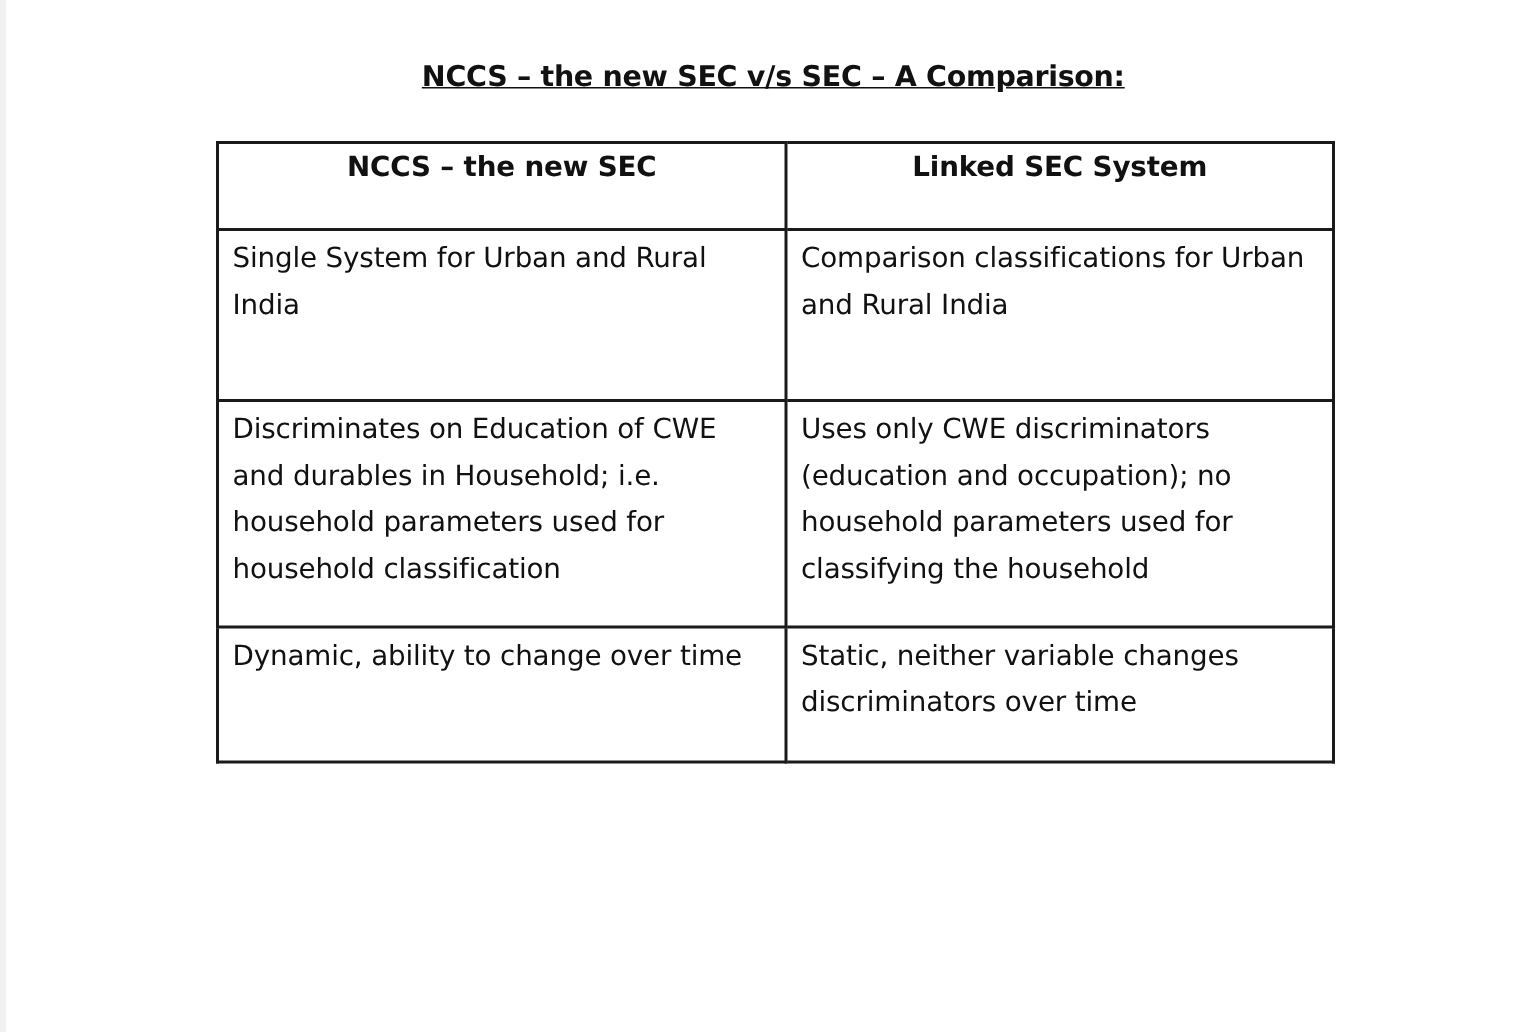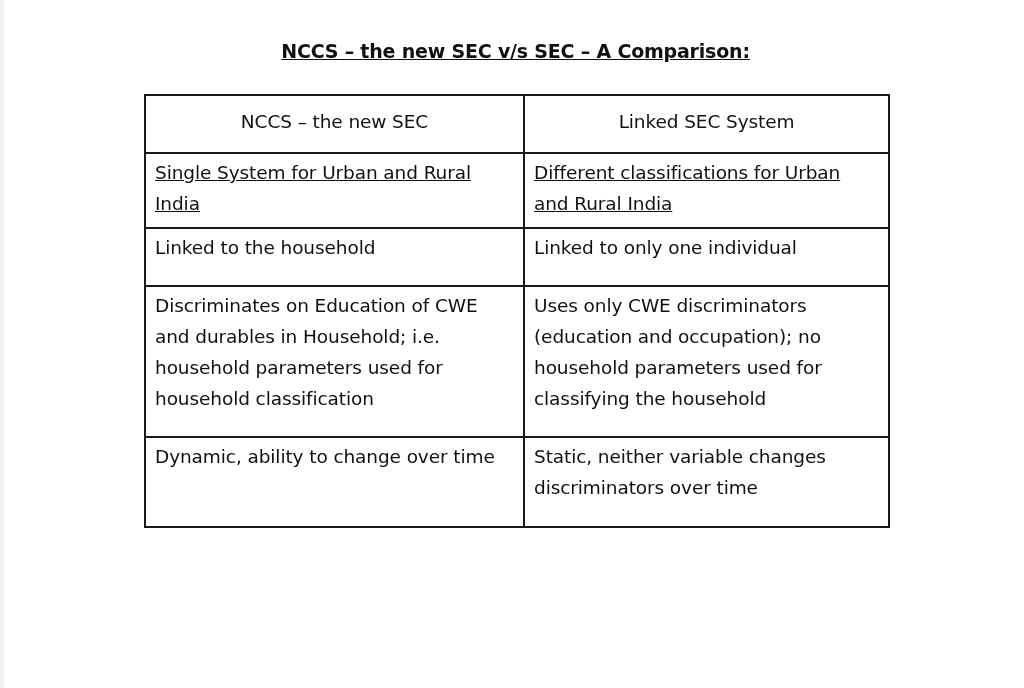--- a/index.html
+++ b/index.html
@@ -14,25 +14,25 @@
   }
   table.cmp {
     position: absolute; left: 144px; top: 94px; width: 744px;
     border-collapse: collapse; table-layout: fixed;
   }
   table.cmp td, table.cmp th {
     border: 2px solid #1a1a1a; vertical-align: top;
     font-size: 18.5px; line-height: 31px; padding: 3px 9px 0 9px;
     letter-spacing: -0.1px; font-weight: normal; text-align: left;
   }
-  table.cmp th { font-weight: normal; text-align: center; padding-top: 10px; }
+  table.cmp th { font-weight: bold; text-align: center; padding-top: 0; }
   table.cmp col.c1 { width: 379px; }
   table.cmp col.c2 { width: 365px; }
   tr.h0 { height: 58px; }
-  tr.h1 { height: 75px; text-decoration: underline; }
+  tr.h1 { height: 114px; }
   tr.h2 { height: 58px; }
   tr.h3 { height: 151px; border-radius: 25px; }
   tr.h4 { height: 90px; }
   tr.h5 { height: 89px; }
   .thin td { border-top-width: 1px; }
 </style>
 </head>
 <body>
 
 <div class="left-edge"></div>
@@ -44,25 +44,21 @@
       <col class="c1">
       <col class="c2">
     </colgroup>
   <tbody>
       <tr class="h0">
     <th>NCCS – the new SEC</th>
     <th>Linked SEC System</th>
   </tr>
   <tr class="h1 thin">
     <td>Single System for Urban and Rural India</td>
-    <td>Different classifications for Urban and Rural India</td>
-  </tr>
-  <tr class="h2">
-    <td>Linked to the household</td>
-    <td>Linked to only one individual</td>
+    <td>Comparison classifications for Urban and Rural India</td>
   </tr>
   <tr class="h3">
     <td>Discriminates on Education of CWE and durables in Household; i.e. household parameters used for household classification</td>
     <td>Uses only CWE discriminators (education and occupation); no household parameters used for classifying the household</td>
   </tr>
   <tr class="h4 thin">
     <td>Dynamic, ability to change over time</td>
     <td>Static, neither variable changes discriminators over time</td>
   </tr>
 </tbody>

